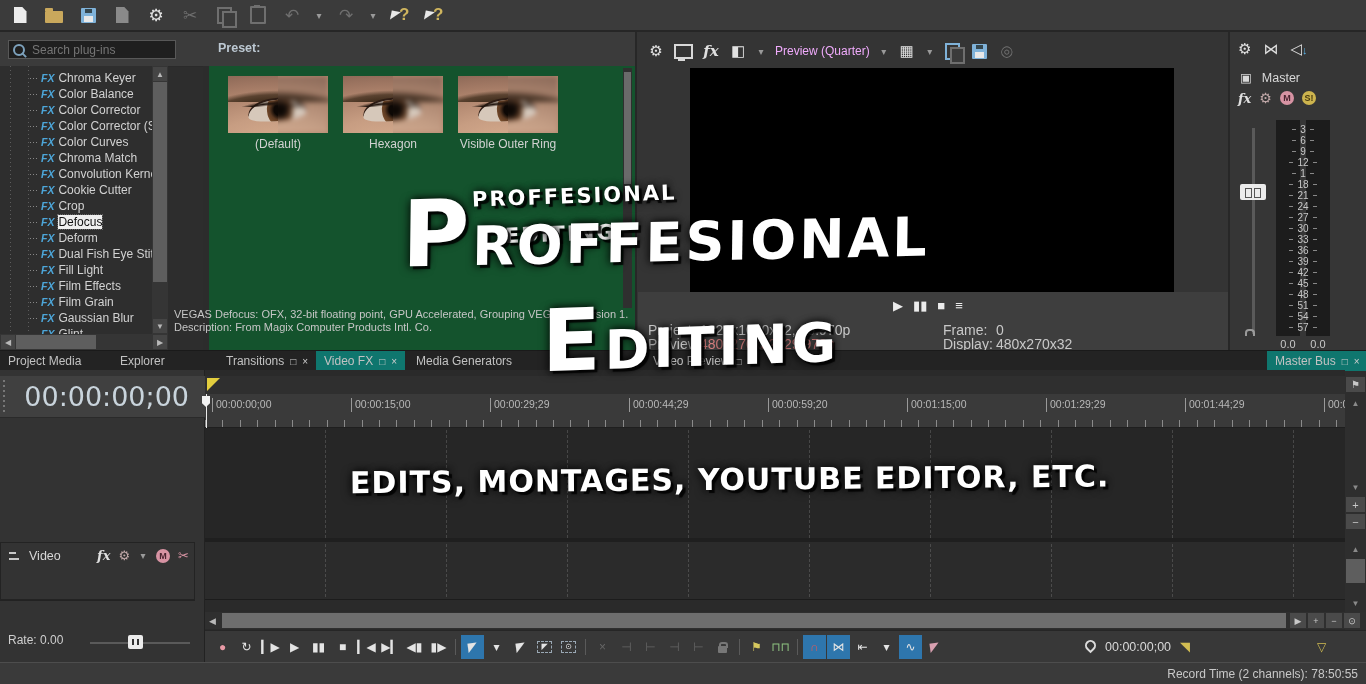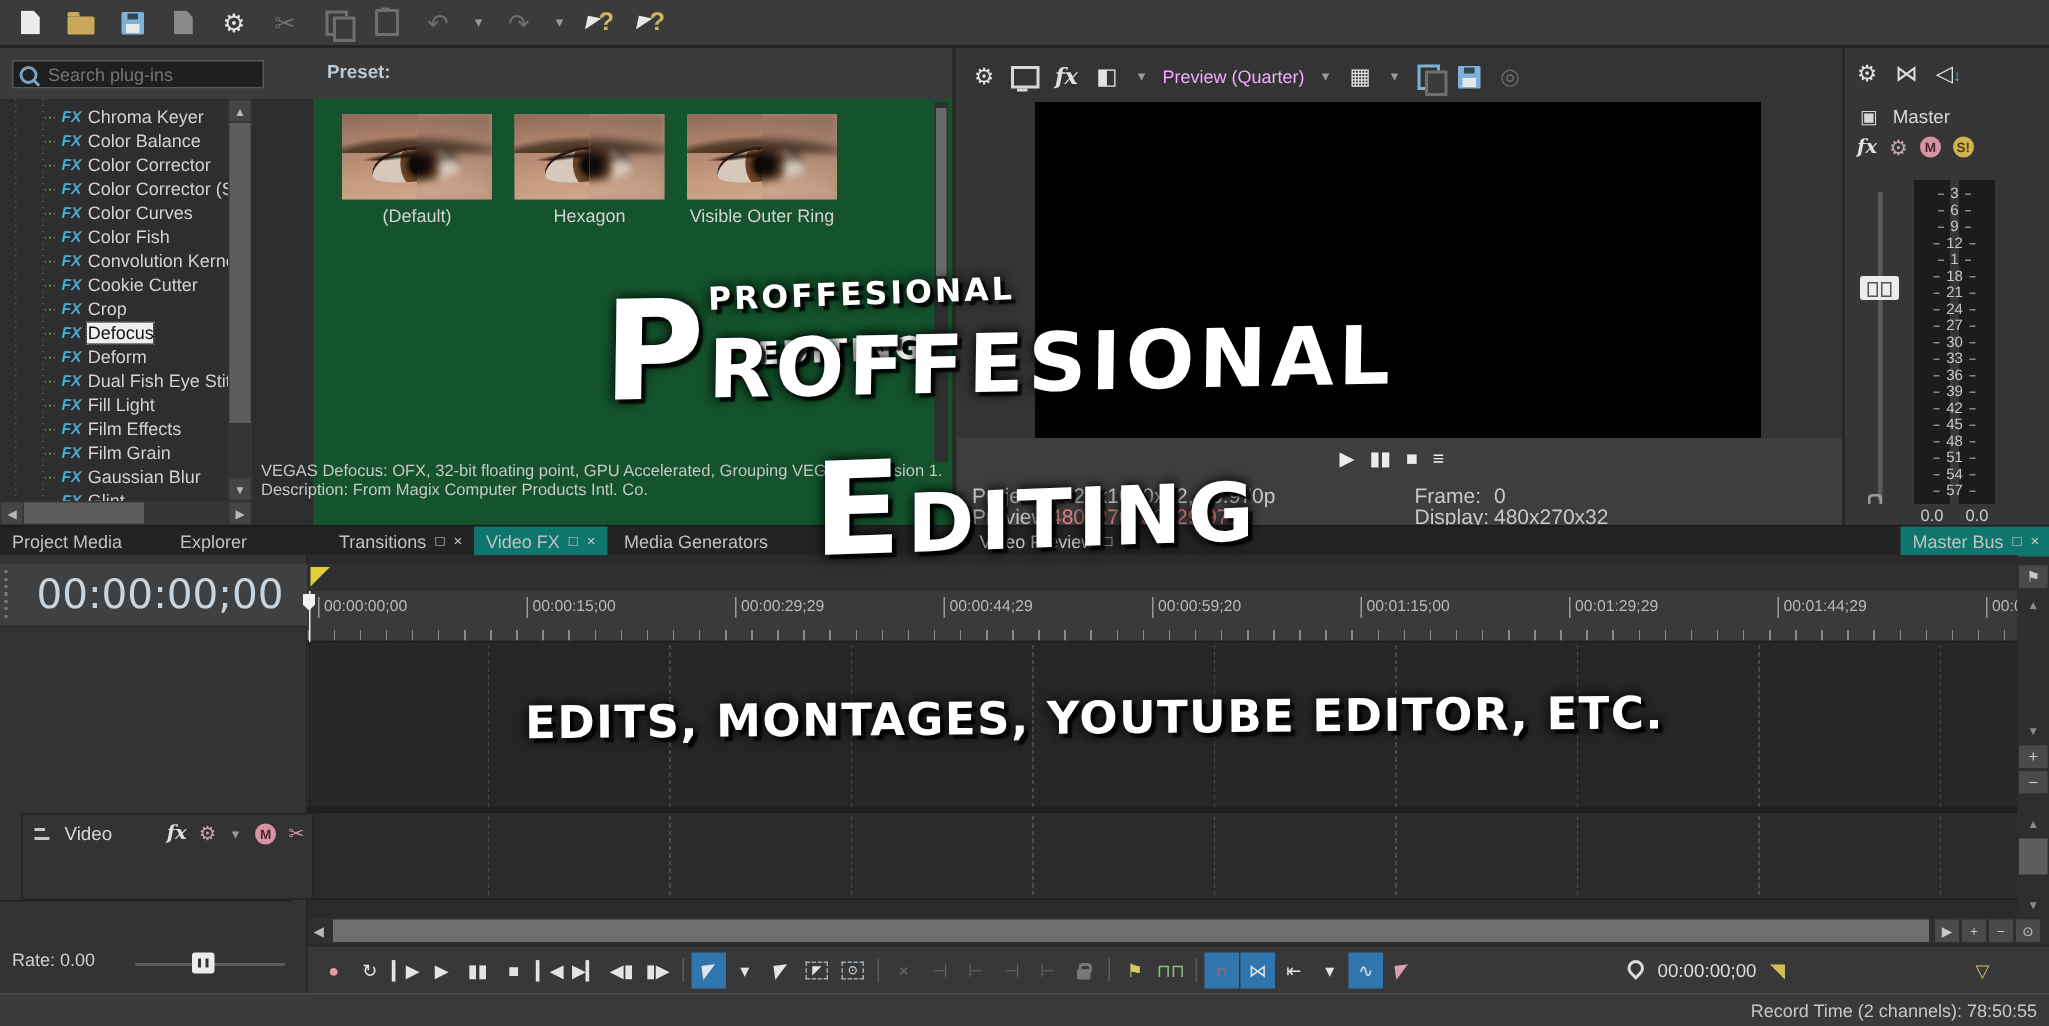--- a/index.html
+++ b/index.html
@@ -114,21 +114,21 @@
   .ruler-ticks{position:absolute;left:0;bottom:0;width:100%;height:7px;background:repeating-linear-gradient(90deg,#8a8a8a 0 1px,transparent 1px 17.4px);}
   .ruler-label{position:absolute;top:4px;height:14px;border-left:1px solid #999;padding-left:3px;font-size:10.5px;color:#b8b8b8;white-space:nowrap;}
   .ruler-label:nth-of-type(1){left:7px;}.ruler-label:nth-of-type(2){left:146px;}.ruler-label:nth-of-type(3){left:285px;}
   .ruler-label:nth-of-type(4){left:424px;}.ruler-label:nth-of-type(5){left:563px;}.ruler-label:nth-of-type(6){left:702px;}
   .ruler-label:nth-of-type(7){left:841px;}.ruler-label:nth-of-type(8){left:980px;}.ruler-label:nth-of-type(9){left:1119px;}
   .playhead{left:206px;top:394px;width:1px;height:34px;background:#eaeaea;}
   .play-tag{left:202px;top:396px;width:8px;height:11px;background:#f2f2f2;clip-path:polygon(0 0,100% 0,100% 65%,50% 100%,0 65%);}
   .tl-bg{left:205px;top:428px;width:1140px;height:110px;background:#262626;background-image:repeating-linear-gradient(180deg,#262626 0 2px,transparent 2px 5px),repeating-linear-gradient(90deg,transparent 0 120px,rgba(220,220,220,.18) 120px 121px);}
   .lane-gap{left:205px;top:538px;width:1140px;height:4px;background:#1f1f1f;}
   .track-lane{left:205px;top:542px;width:1140px;height:58px;background:#2b2b2b;border-bottom:1px solid #1c1c1c;background-image:repeating-linear-gradient(180deg,#2b2b2b 0 2px,transparent 2px 5px),repeating-linear-gradient(90deg,transparent 0 120px,rgba(220,220,220,.18) 120px 121px);box-sizing:border-box;}
-  .trk-header{left:14px;top:542px;width:195px;height:58px;background:#333;border:1px solid #232323;box-sizing:border-box;}
+  .trk-header{left:0;top:542px;width:195px;height:58px;background:#333;border:1px solid #232323;box-sizing:border-box;}
   .trk-row{position:absolute;left:8px;top:5px;width:180px;display:flex;align-items:center;gap:8px;}
   .trk-name{font-size:12.5px;color:#d8d8d8;flex:1;margin-left:2px;}
   .rate-panel{left:0;top:600px;width:195px;height:62px;background:#333;border-top:1px solid #222;box-sizing:border-box;}
   .rate-label{position:absolute;left:8px;top:32px;font-size:12px;color:#cfcfcf;}
   .rate-track{position:absolute;left:90px;top:41px;width:100px;height:2px;background:#5a5a5a;}
   .rate-handle{position:absolute;left:128px;top:34px;width:15px;height:14px;background:#ececec;border-radius:2px;}
   .rate-handle::before{content:"";position:absolute;left:4px;top:4px;width:2px;height:6px;background:#333;box-shadow:5px 0 0 #333;}
   .vrail{left:1345px;top:376px;width:21px;height:254px;background:#2e2e2e;}
   .vrail .sb-btn{position:absolute;left:1px;width:19px;height:15px;background:#4a4a4a;color:#c8c8c8;font-size:8px;display:flex;align-items:center;justify-content:center;}
   .vrail .flat{background:transparent;color:#8a8a8a;}
@@ -231,21 +231,21 @@
         <span class="fx-label">Color Corrector (S</span>
       </div>
 
       <div class="fx-item">
         <span class="fx-badge">FX</span>
         <span class="fx-label">Color Curves</span>
       </div>
 
       <div class="fx-item">
         <span class="fx-badge">FX</span>
-        <span class="fx-label">Color Fish</span>
+        <span class="fx-label">Chroma Match</span>
       </div>
 
       <div class="fx-item">
         <span class="fx-badge">FX</span>
         <span class="fx-label">Convolution Kerne</span>
       </div>
 
       <div class="fx-item">
         <span class="fx-badge">FX</span>
         <span class="fx-label">Cookie Cutter</span>

